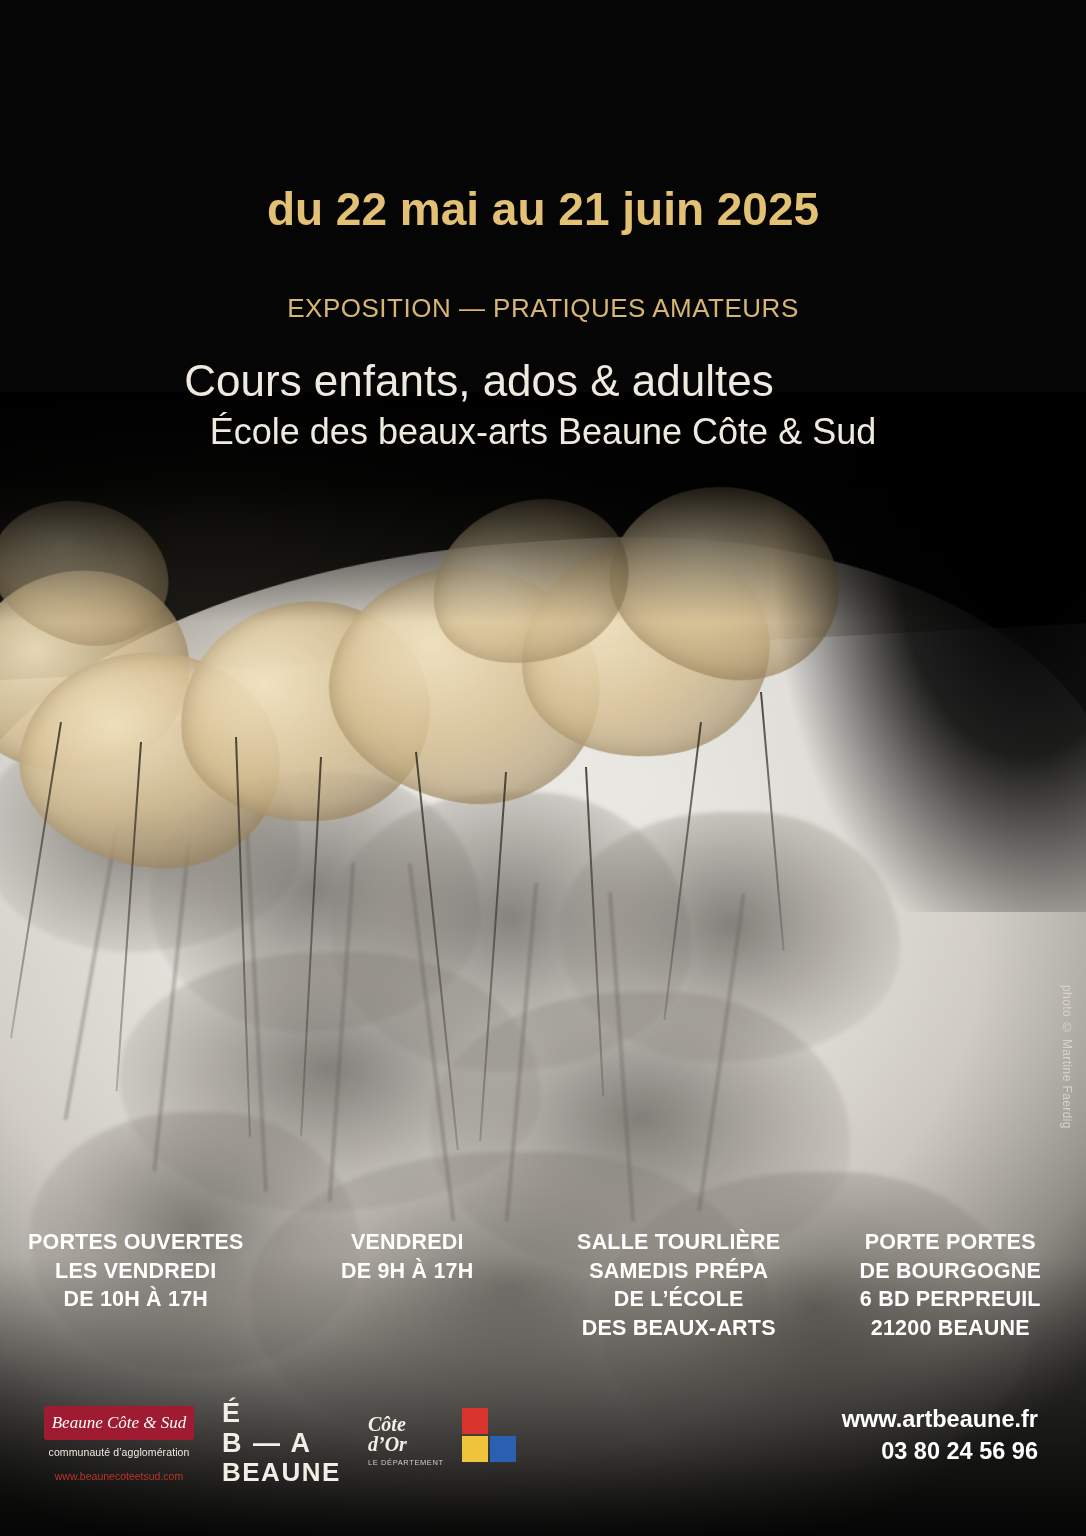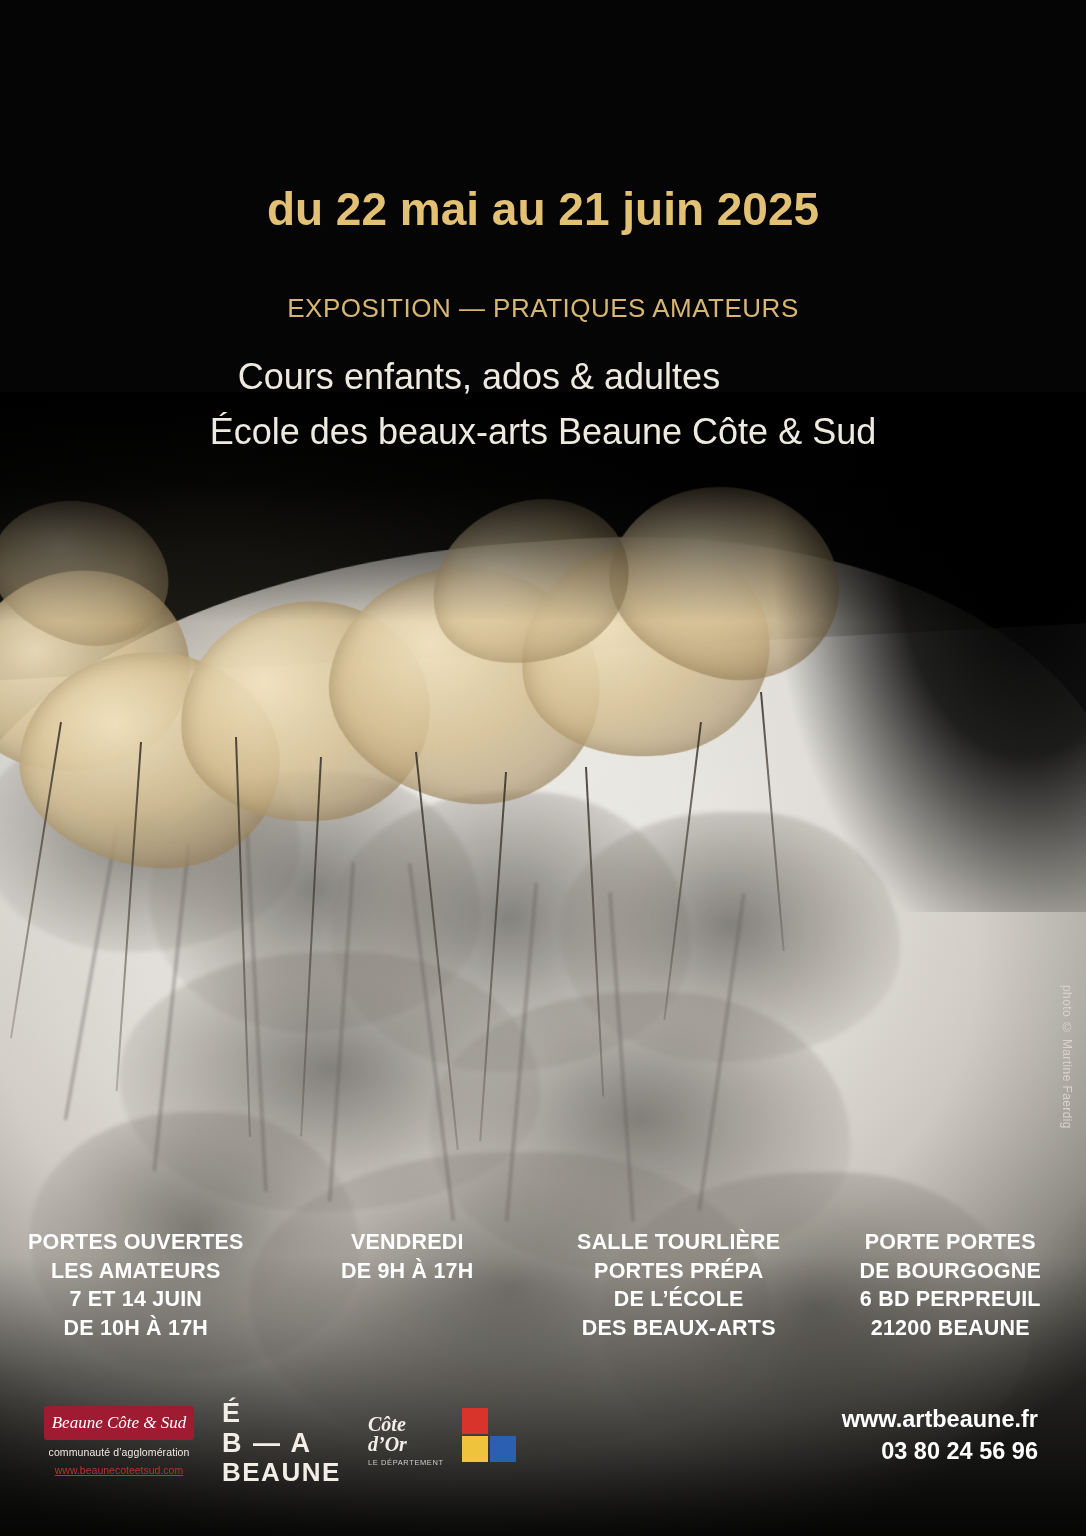--- a/index.html
+++ b/index.html
@@ -132,21 +132,21 @@
     font-size: 26px;
     font-weight: normal;
     letter-spacing: 0.5px;
   }
   .courses {
     position: absolute;
     left: 0; top: 356px;
     width: 958px;
     text-align: center;
     color: #efeadf;
-    font-size: 36px;
+    font-size: 44px;
   }
   .school {
     position: absolute;
     left: 0; top: 411px;
     width: 1086px;
     text-align: center;
     color: #efeadf;
     font-size: 36px;
   }
 
@@ -203,22 +203,21 @@
   }
   .logo-bcs .l1 {
     color: #efeadf;
     font-size: 10.5px;
     margin-top: 6px;
     letter-spacing: 0.1px;
   }
   .logo-bcs .l2 {
     color: #b9342f;
     font-size: 10.5px;
-    margin-top: 6px;
-    text-decoration: underline;
+    margin-top: 12px;
   }
   .logo-eba {
     position: absolute;
     left: 222px;
     top: 8px;
     width: 130px;
     color: #f2eee6;
     font-size: 27px;
     font-weight: bold;
     line-height: 1.12;
@@ -329,31 +328,30 @@
   <div class="subtitle">du 22 mai au 21 juin 2025</div>
   <div class="exposition">EXPOSITION — PRATIQUES AMATEURS</div>
   <div class="courses">Cours enfants, ados &amp; adultes</div>
   <div class="school">École des beaux-arts Beaune Côte &amp; Sud</div>
 
   <div class="credit">photo © Martine Faerdig</div>
 
   <div class="info-row">
     <div class="info-col">
       <div>PORTES OUVERTES</div>
-      <div>LES AMATEURS</div>
-      <div>7 ET 14 JUIN</div>
+      <div>LES VENDREDI</div>
       <div>DE 10H À 17H</div>
     </div>
     <div class="info-col">
       <div>VENDREDI</div>
       <div>DE 9H À 17H</div>
     </div>
     <div class="info-col">
       <div>SALLE TOURLIÈRE</div>
-      <div>PORTES PRÉPA</div>
+      <div>SAMEDIS PRÉPA</div>
       <div>DE L’ÉCOLE</div>
       <div>DES BEAUX-ARTS</div>
     </div>
     <div class="info-col">
       <div>PORTE PORTES</div>
       <div>DE BOURGOGNE</div>
       <div>6 BD PERPREUIL</div>
       <div>21200 BEAUNE</div>
     </div>
   </div>

